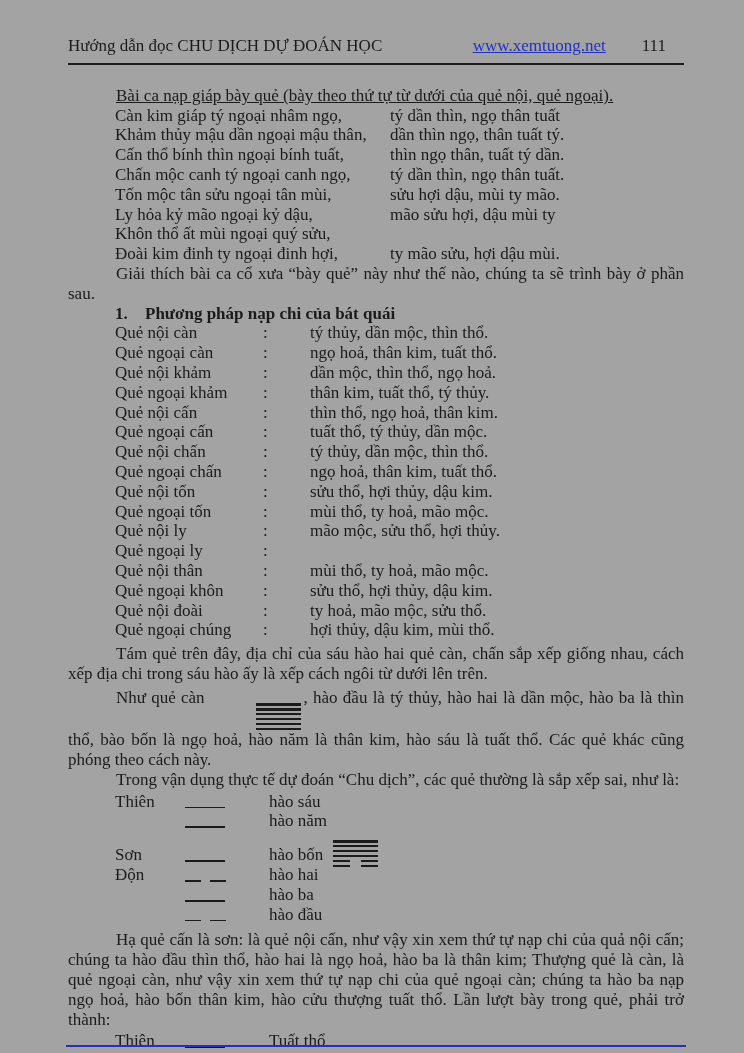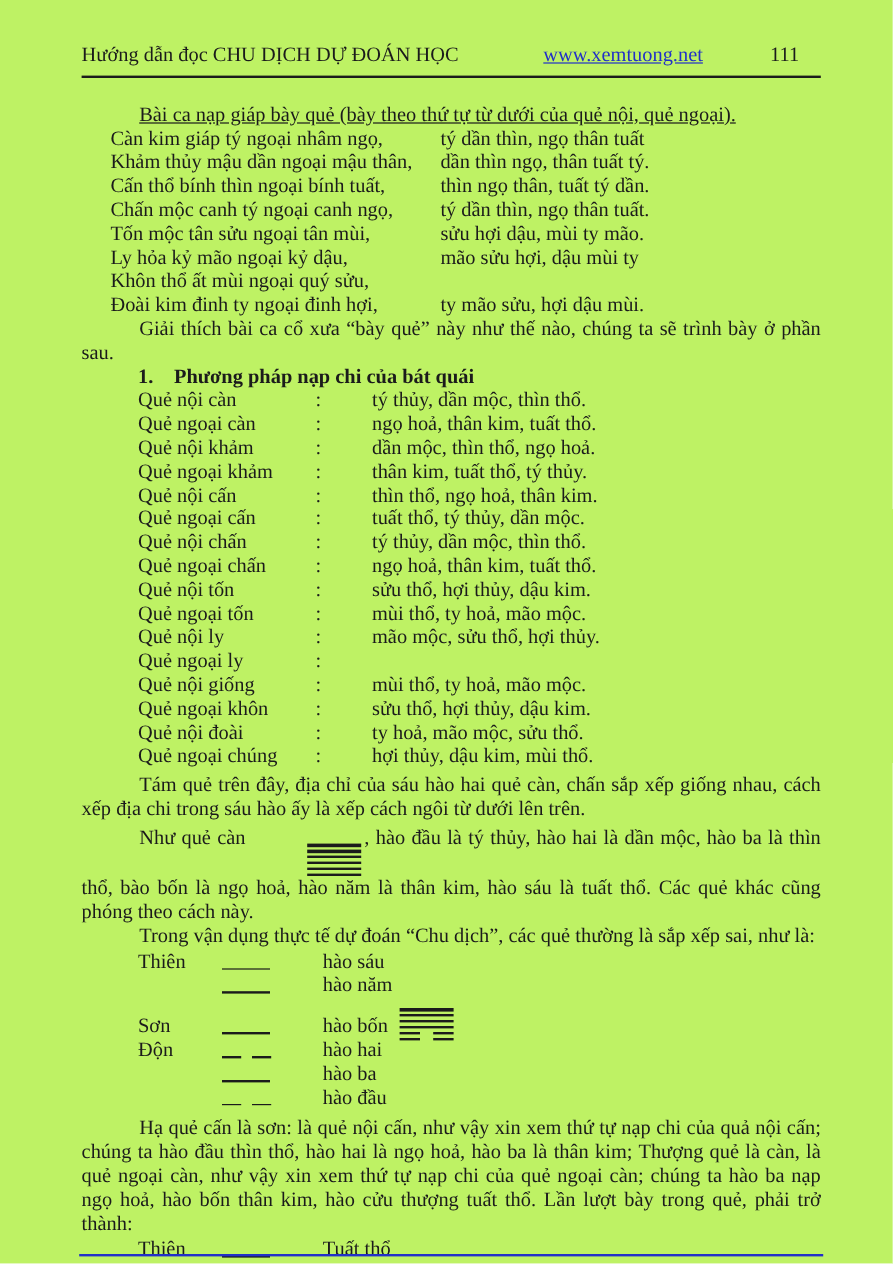--- a/index.html
+++ b/index.html
@@ -1,35 +1,35 @@
 <!DOCTYPE html>
 <html><head>
 <meta charset="utf-8">
 <style>
   html,body { margin:0; padding:0; background:#ffffff; }
   .page {
-    position:relative; width:744px; height:1053px; background:#bef264;
+    position:relative; width:744px; height:1053px; background:#a3a3a3;
     font-family:"Liberation Serif","DejaVu Serif",serif;
     font-size:17px; line-height:19.8px; color:#1b1b1b; overflow:hidden;
   }
   .content { padding:0 60px 0 68px; }
 
   
   .pageheader { display:flex; justify-content:space-between; align-items:baseline; padding-top:36px; }
-  .header-right { display:flex; align-items:baseline; gap:56px; padding-right:18px; }
+  .header-right { display:flex; align-items:baseline; gap:36px; padding-right:18px; }
   .site-link { color:#2230c8; text-decoration:underline; cursor:pointer; white-space:nowrap; }
   .page-number { color:#1b1b1b; }
   .header-rule { border-bottom:2.5px solid #1b1b1b; margin-top:7px; }
 
   
   .bodytext { margin-top:21px; }
   .para { margin:0; text-align:justify; text-indent:48px; }
   .intro { margin:0; text-indent:48px;text-decoration:underline; }
 
-  .song-row { display:flex; margin-left:24px; }
+  .song-row { display:flex; margin-left:47px; }
   .song-left { width:275px; }
 
   .section-heading { margin:0 0 0 47px; font-weight:bold; display:flex; }
   .heading-num { width:30px; }
 
   .napchi-row { display:flex; margin-left:47px; }
   .napchi-label { width:148px; }
   .napchi-sep { width:47px; }
 
   
@@ -175,21 +175,21 @@
           <div class="napchi-row" data-name="nap-chi-row">
             <span class="napchi-label" data-name="que-label">Quẻ nội ly</span>
             <span class="napchi-sep" data-name="colon-separator">:</span>
             <span class="napchi-value" data-name="nap-chi-value">mão mộc, sửu thổ, hợi thủy.</span>
           </div>
           <div class="napchi-row" data-name="nap-chi-row">
             <span class="napchi-label" data-name="que-label">Quẻ ngoại ly</span>
             <span class="napchi-sep" data-name="colon-separator">:</span>
           </div>
           <div class="napchi-row" data-name="nap-chi-row">
-            <span class="napchi-label" data-name="que-label">Quẻ nội giống</span>
+            <span class="napchi-label" data-name="que-label">Quẻ nội thân</span>
             <span class="napchi-sep" data-name="colon-separator">:</span>
             <span class="napchi-value" data-name="nap-chi-value">mùi thổ, ty hoả, mão mộc.</span>
           </div>
           <div class="napchi-row" data-name="nap-chi-row">
             <span class="napchi-label" data-name="que-label">Quẻ ngoại khôn</span>
             <span class="napchi-sep" data-name="colon-separator">:</span>
             <span class="napchi-value" data-name="nap-chi-value">sửu thổ, hợi thủy, dậu kim.</span>
           </div>
           <div class="napchi-row" data-name="nap-chi-row">
             <span class="napchi-label" data-name="que-label">Quẻ nội đoài</span>

